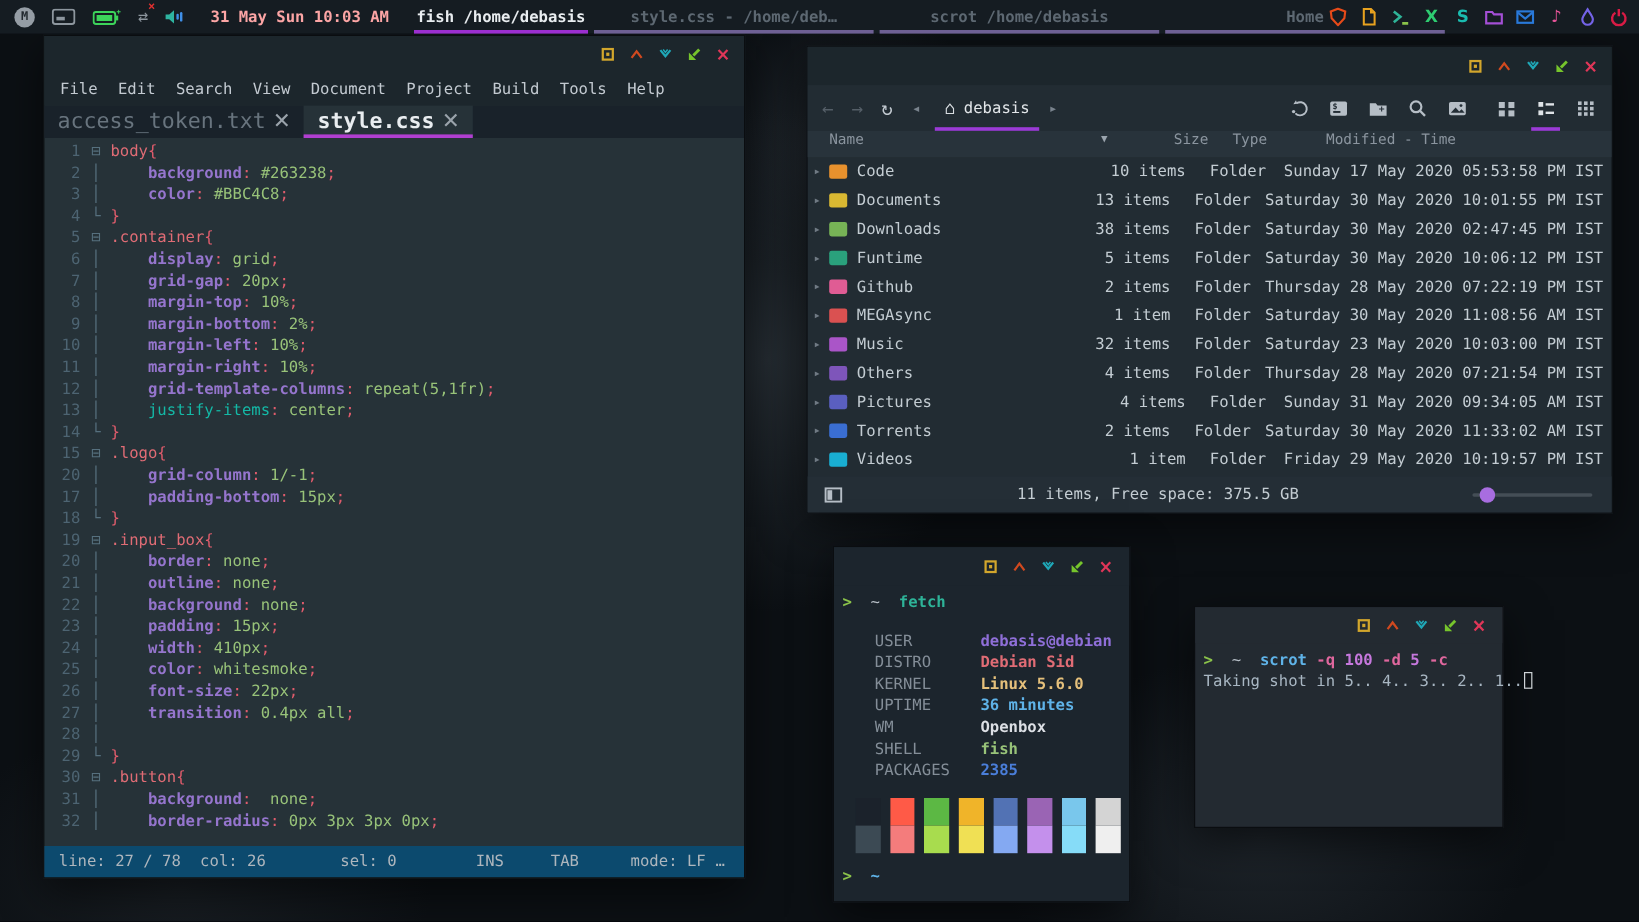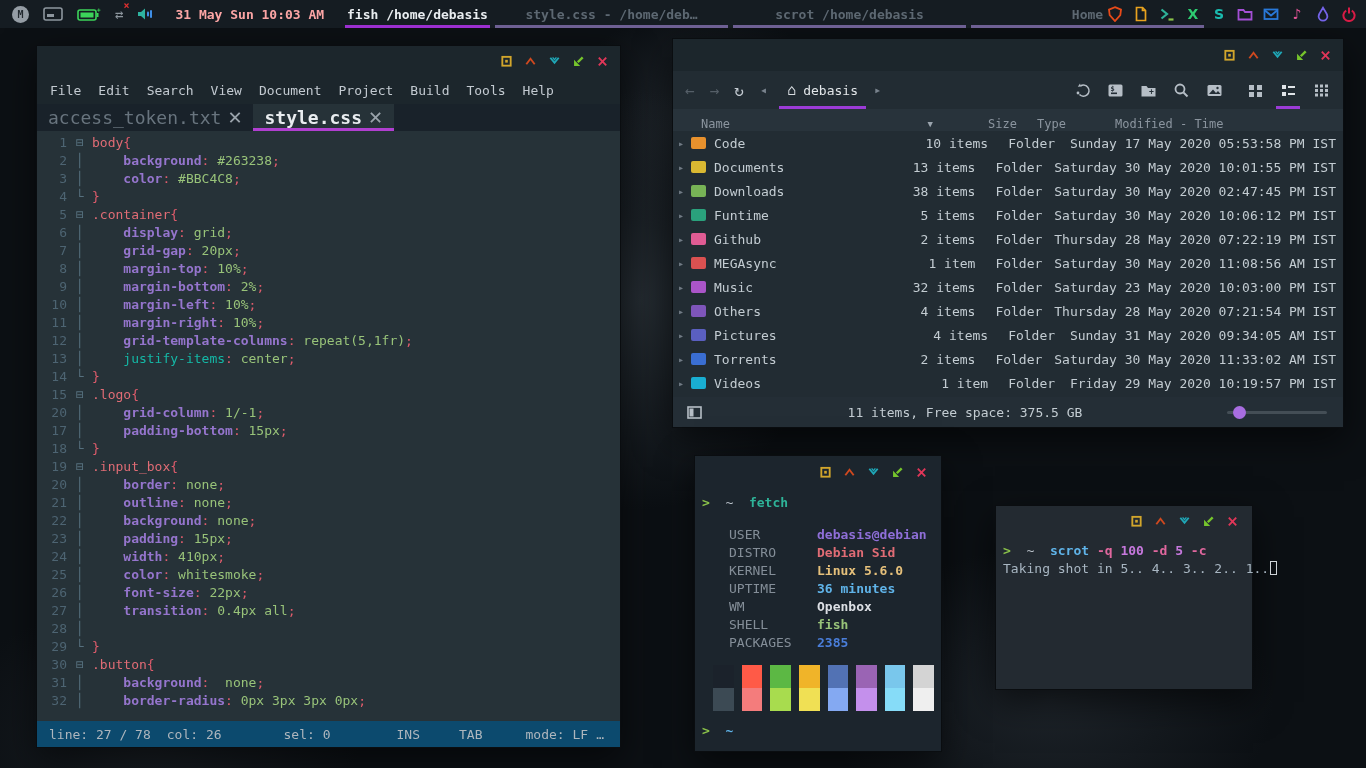--- a/index.html
+++ b/index.html
@@ -32,21 +32,21 @@
   .tray-ico{width:18px;height:18px;display:flex;align-items:center;justify-content:center;cursor:pointer;}
   .tray-ico svg{width:16px;height:16px;}
   .glyph-ico{font-size:14px;font-weight:bold;font-family:"DejaVu Sans",sans-serif;}
   
   .window{position:absolute;border:1px solid #0a0d10;box-shadow:0 12px 34px rgba(0,0,0,.55);display:flex;flex-direction:column;}
   .titlebar{height:30px;flex:none;display:flex;align-items:center;justify-content:flex-end;padding-right:10px;background:#1c262c;}
   .win-buttons{display:flex;gap:9px;}
   .wbtn{display:flex;cursor:pointer;}
   .wbtn svg{width:15px;height:13px;}
   
-  #editor{left:36px;top:45px;width:585px;height:703px;background:#263238;}
+  #editor{left:36px;top:29px;width:585px;height:703px;background:#263238;}
   .menubar{height:28px;flex:none;background:#1c262c;display:flex;align-items:center;gap:17px;padding-left:13px;}
   .menu-item{font-size:13px;color:#c3cad1;cursor:pointer;}
   .tabbar{height:27px;flex:none;background:#19222a;display:flex;align-items:stretch;}
   .tab{position:relative;display:flex;align-items:center;gap:6px;padding:0 11px;font-size:18px;color:#68747e;cursor:pointer;}
   .tab.active{background:#263238;color:#e9edf0;font-weight:bold;}
   .tab-close{color:#9aa3ab;font-weight:bold;font-family:"DejaVu Sans",sans-serif;cursor:pointer;}
   .tab-underline{position:absolute;left:0;right:0;bottom:0;height:3px;background:#b03fd0;}
   .code{flex:1;overflow:hidden;padding-top:3px;font-size:13px;}
   .cline{display:flex;height:18px;line-height:18px;white-space:pre;}
   .ln{flex:none;width:30px;text-align:right;color:#4d6472;margin-right:9px;}
@@ -72,21 +72,21 @@
   .nav-dim{color:#555f68;}
   .fm-path{position:relative;display:flex;align-items:center;gap:7px;height:38px;padding:0 8px;margin-left:12px;cursor:pointer;}
   .fm-path .home-glyph{font-size:15px;color:#d8dde1;}
   .fm-path-label{font-size:13px;color:#e2e6e9;}
   .fm-path-underline{position:absolute;left:0;right:0;bottom:0;height:3px;background:#9b3bd6;}
   .fm-chevron{font-size:12px;color:#79838d;cursor:pointer;}
   .fm-tools{margin-left:auto;display:flex;align-items:center;gap:13px;}
   .fm-tool{position:relative;display:flex;align-items:center;justify-content:center;width:20px;height:38px;cursor:pointer;}
   .fm-tool svg{width:17px;height:17px;}
   .fm-tool.selected .tool-underline{position:absolute;left:-2px;right:-2px;bottom:0;height:3px;background:#9b3bd6;}
-  .fm-header{height:22px;flex:none;background:#28333b;display:flex;align-items:flex-end;font-size:12px;color:#8b959f;padding-left:10px;}
+  .fm-header{height:22px;flex:none;background:#28333b;display:flex;align-items:flex-start;font-size:12px;color:#8b959f;}
   .h-name{width:260px;padding-left:18px;display:flex;align-items:center;}
   .h-sort{margin-left:auto;margin-right:10px;font-size:9px;color:#9aa4ad;}
   .h-size{width:86px;text-align:right;padding-right:12px;}
   .h-type{width:74px;padding-left:8px;}
   .h-mod{flex:1;padding-left:12px;}
   #fm-rows{flex:1;}
   .fm-row{height:24px;display:flex;align-items:center;font-size:13px;color:#c3ccd2;cursor:pointer;}
   .r-exp{flex:none;width:16px;padding-left:5px;color:#707a84;font-size:10px;}
   .r-folder{flex:none;width:15px;height:12px;border-radius:2px;margin:0 8px 0 2px;}
   .r-name{width:219px;overflow:hidden;white-space:nowrap;}

